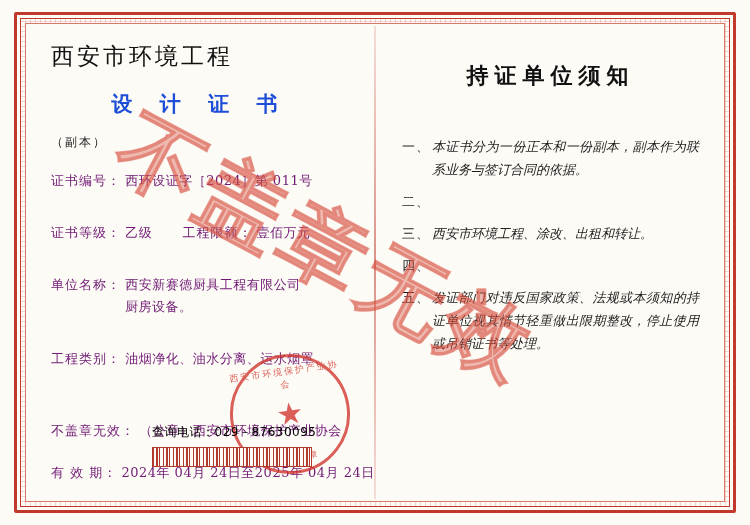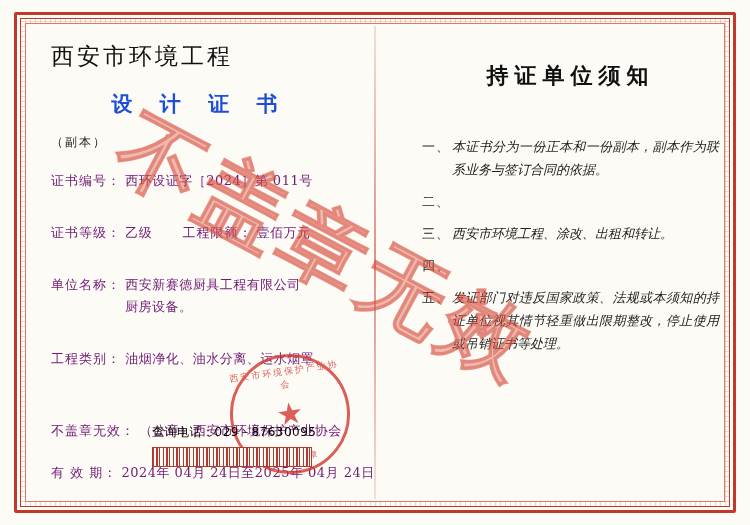--- a/index.html
+++ b/index.html
@@ -50,21 +50,21 @@
     background:linear-gradient(to bottom,rgba(192,57,43,.15),rgba(192,57,43,.55),rgba(192,57,43,.15));
   }
   
   .page{
     position:absolute;top:23px;bottom:23px;
     padding:14px 26px;
     box-sizing:border-box;
     color:#1d1d1d;
   }
   .page-left{left:25px;width:349px;}
-  .page-right{left:396px;width:349px;}
+  .page-right{left:376px;width:349px;}
 
   
   .title-main{
     text-align:left;
     font-family:"DejaVu Serif","Liberation Serif",serif;
     font-weight:normal;
     font-size:23px;
     letter-spacing:3px;
     color:#111;
     margin-top:4px;

